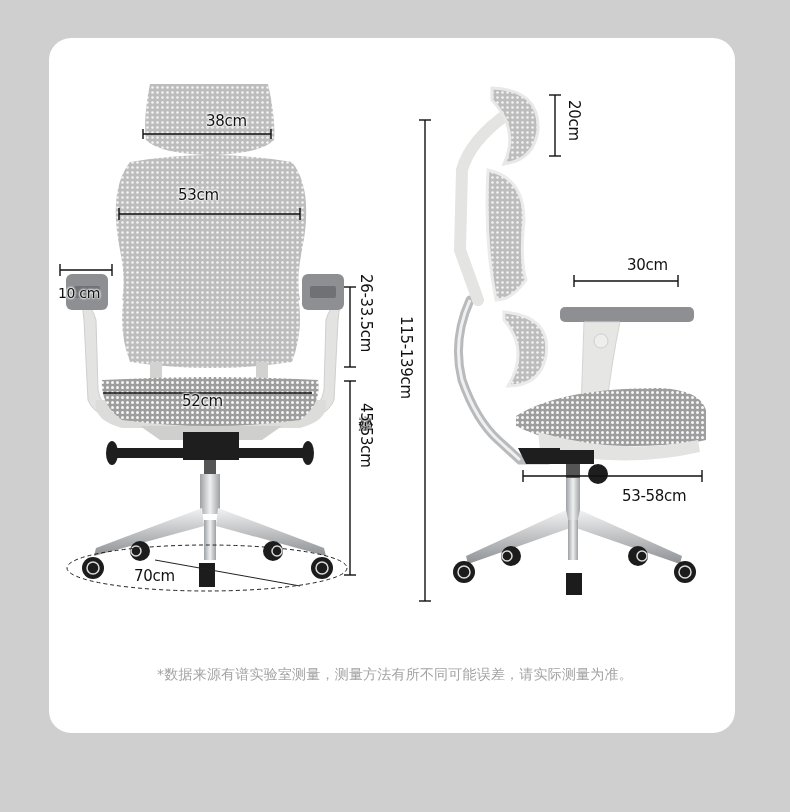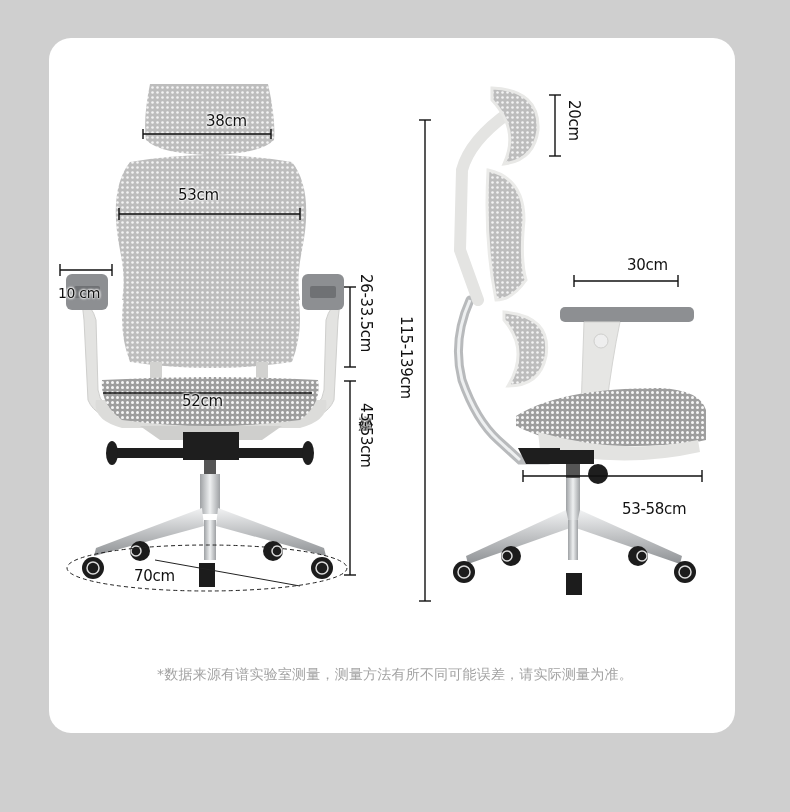--- a/index.html
+++ b/index.html
@@ -222,15 +222,15 @@
 <div class="lbl" style="left:178px; top:188px;">53cm</div>
 <div class="lbl" style="left:58px; top:246px; font-size:14px;margin-top:40px;">10 cm</div>
 <div class="lbl" style="left:182px; top:394px;">52cm</div>
 <div class="lbl vert" style="left:358px; top:274px;">26-33.5cm</div>
 <div class="lbl vert" style="left:358px; top:404px;">坐垫高45-53cm</div>
 <div class="lbl" style="left:134px; top:569px;">70cm</div>
 
 <div class="lbl vert" style="left:398px; top:316px;">115-139cm</div>
 <div class="lbl vert" style="left:566px; top:100px;">20cm</div>
 <div class="lbl" style="left:604px; top:258px;margin-left:23px;">30cm</div>
-<div class="lbl" style="left:622px; top:489px;margin-top:13px;">53-58cm</div>
+<div class="lbl" style="left:622px; top:489px;">53-58cm</div>
 
 <div class="footnote">*数据来源有谱实验室测量，测量方法有所不同可能误差，请实际测量为准。</div>
 
 </body></html>

